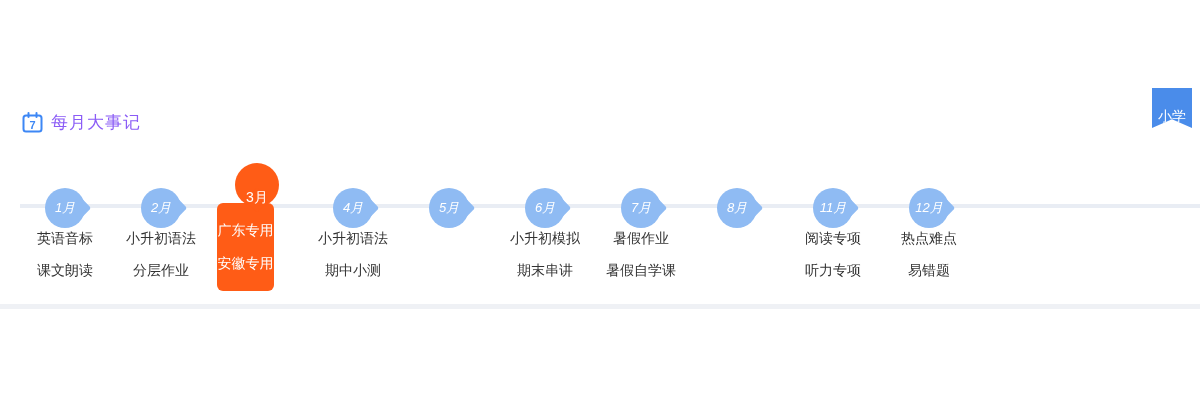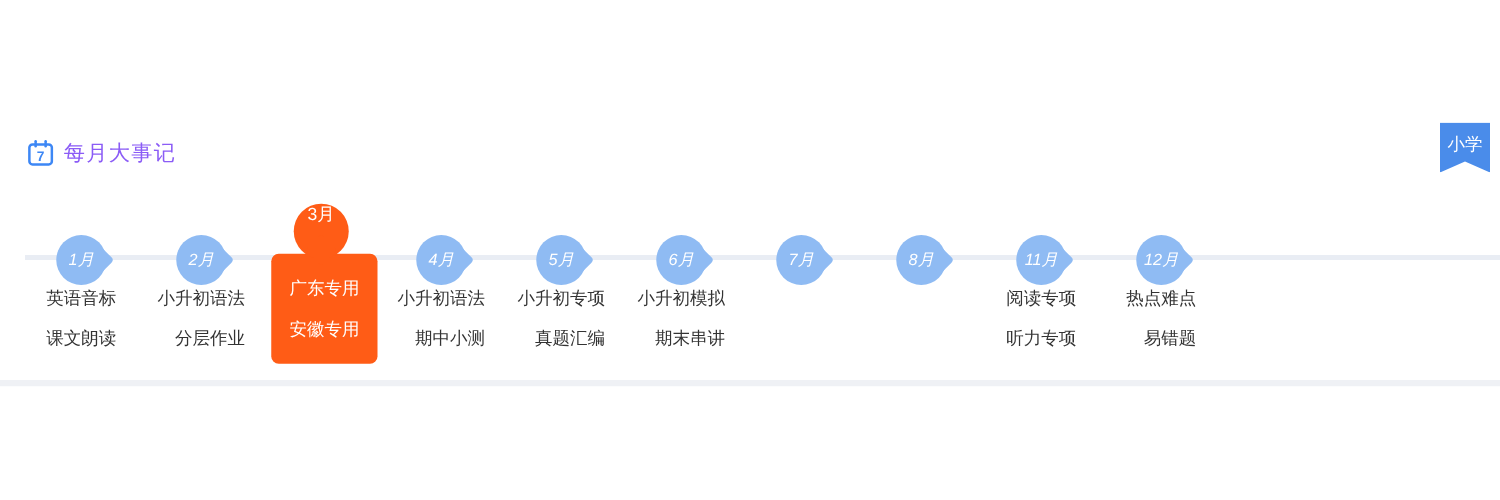--- a/index.html
+++ b/index.html
@@ -26,29 +26,29 @@
   .cal-icon { width: 21px; height: 21px; display: inline-flex; }
   .page-title {
     font-size: 17px;
     color: #8b5cf6;
     letter-spacing: 1px;
   }
 
   
   .grade-badge {
     position: absolute;
-    top: 98px;
+    top: 88px;
     right: 8px;
     width: 40px;
     height: 40px;
     background: #4a8cea;
     color: #ffffff;
     font-size: 14px;
     text-align: center;
-    padding-top: 9px;
+    padding-top: 20px;
     clip-path: polygon(0 0, 100% 0, 100% 100%, 50% 78%, 0 100%);
     cursor: pointer;
   }
 
   
   .track {
     position: absolute;
     top: 204px;
     left: 20px;
     right: 0;
@@ -103,42 +103,42 @@
   }
   .pin-label {
     color: #ffffff;
     font-size: 13px;
     white-space: nowrap;
     z-index: 3;
   }
 
   .labels {
     margin-top: 0;
-    text-align: right;
+    text-align: center;
   }
   .labels .line {
     font-size: 14px;
     color: #333333;
     line-height: 20px;
     margin-bottom: 12px;
     white-space: nowrap;
   }
 
   
   .month.active .pin-active {
     position: absolute;
     top: 25px;
     left: 50%;
     margin-left: -22px;
     width: 44px;
     height: 44px;
     border-radius: 50%;
     background: #ff5c16;
     display: flex;
-    align-items: flex-start;
+    align-items: flex-end;
     justify-content: center;
     z-index: 4;
   }
   .month.active .pin-active::after {
     content: "";
     position: absolute;
     top: 28px;
     left: 50%;
     width: 18px;
     height: 18px;
@@ -146,21 +146,21 @@
     border-radius: 3px;
     transform: translateX(-50%) rotate(45deg);
     z-index: -1;
   }
   .month.active .pin-active .pin-label { font-size: 14px; }
   .card {
     position: absolute;
     top: 65px;
     left: 50%;
     margin-left: -40px;
-    width: 85px;
+    width: 57px;
     height: 88px;
     background: #ff5c16;
     border-radius: 6px;
     text-align: center;
     padding-top: 17px;
     z-index: 3;
   }
   .card .line {
     font-size: 14px;
     color: #ffffff;
@@ -238,40 +238,40 @@
     <div class="labels">
       <div class="line">小升初语法</div>
       <div class="line">期中小测</div>
     </div>
   </div>
 
   <div class="month">
     <div class="pin">
       <span class="pin-label">5月</span>
     </div>
-    <div class="labels">
-      <div class="line">小升初专项</div>
-      <div class="line">真题汇编</div>
-    </div>
   </div>
 
   <div class="month">
     <div class="pin">
       <span class="pin-label">6月</span>
     </div>
     <div class="labels">
       <div class="line">小升初模拟</div>
       <div class="line">期末串讲</div>
     </div>
   </div>
 
   <div class="month">
     <div class="pin">
       <span class="pin-label">7月</span>
     </div>
+    <div class="labels">
+      <div class="line">暑假作业</div>
+      <div class="line">暑假自学课</div>
+    </div>
   </div>
 
   <div class="month">
     <div class="pin">
       <span class="pin-label">8月</span>
     </div>
   </div>
 
 
 

